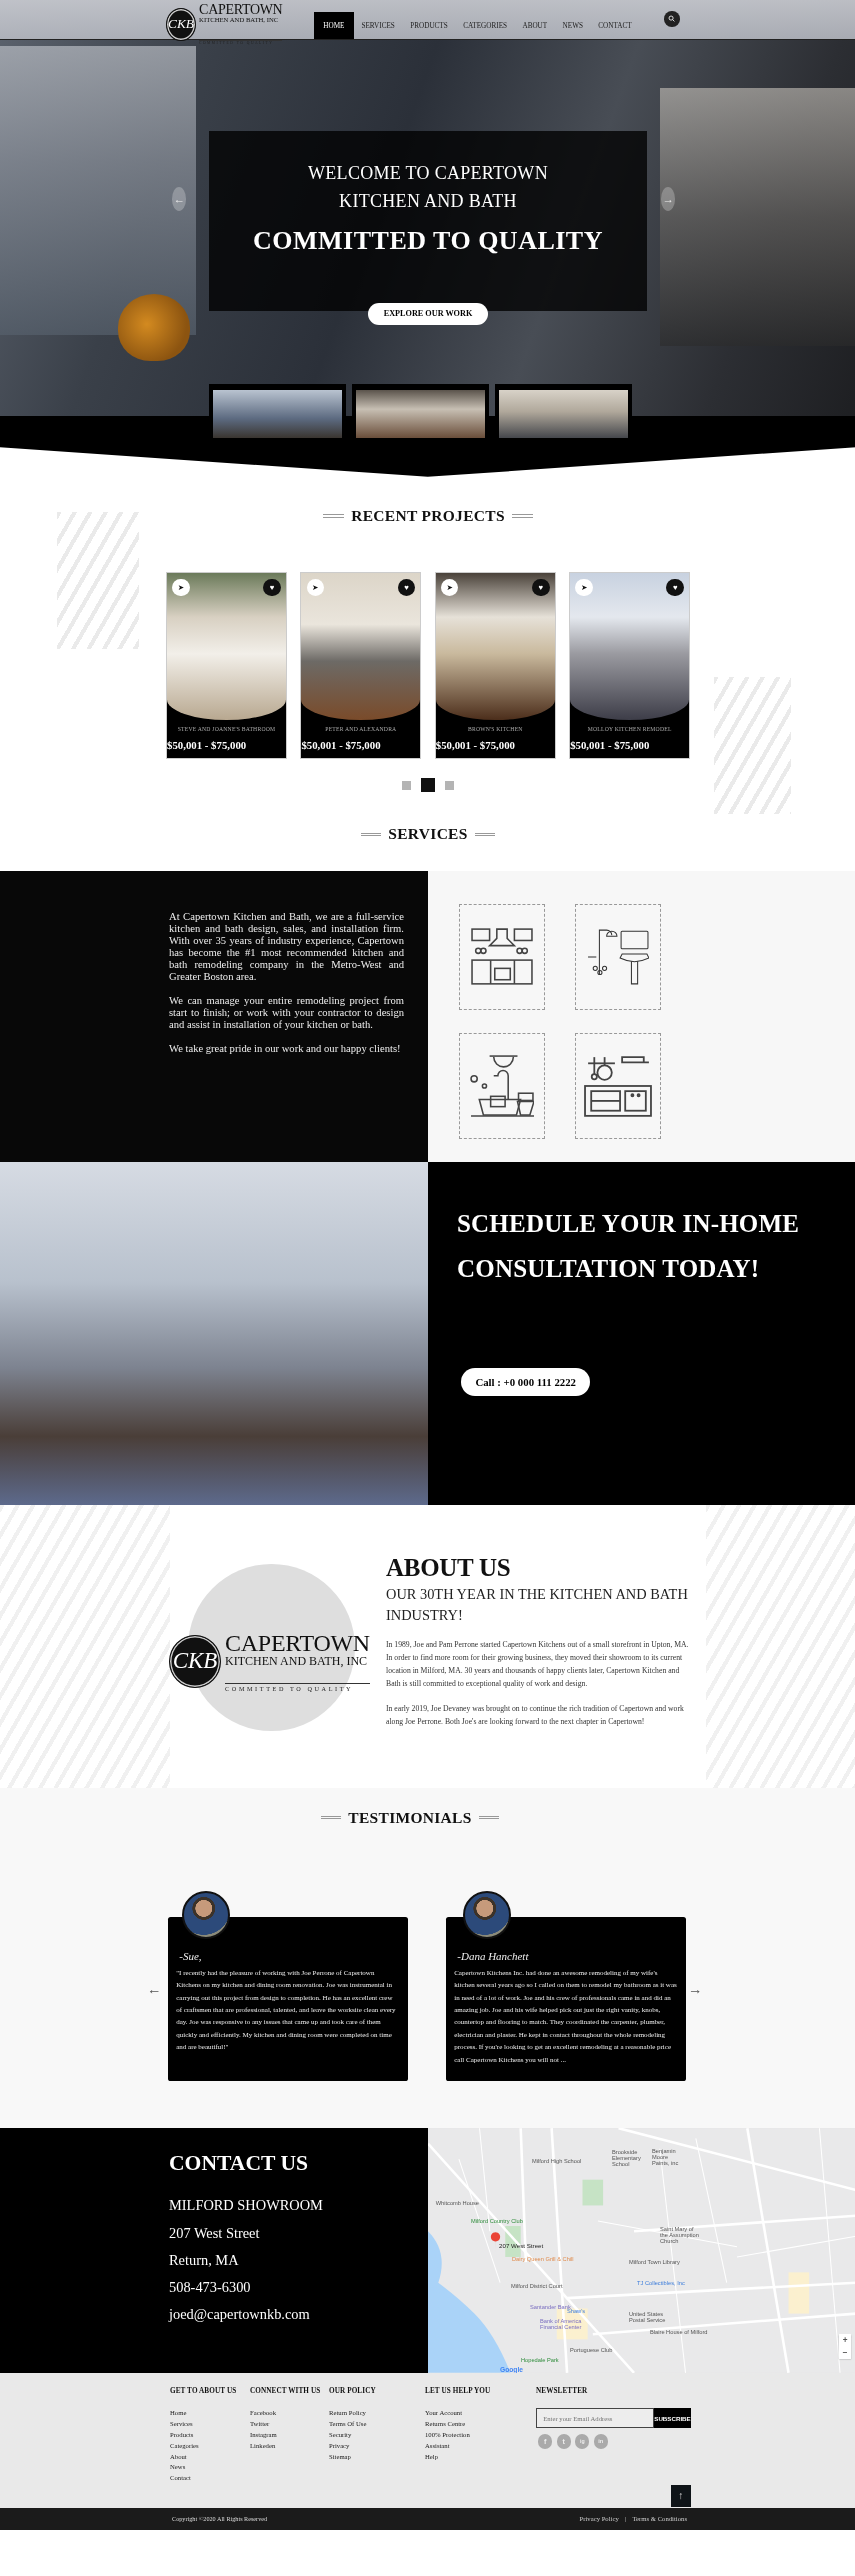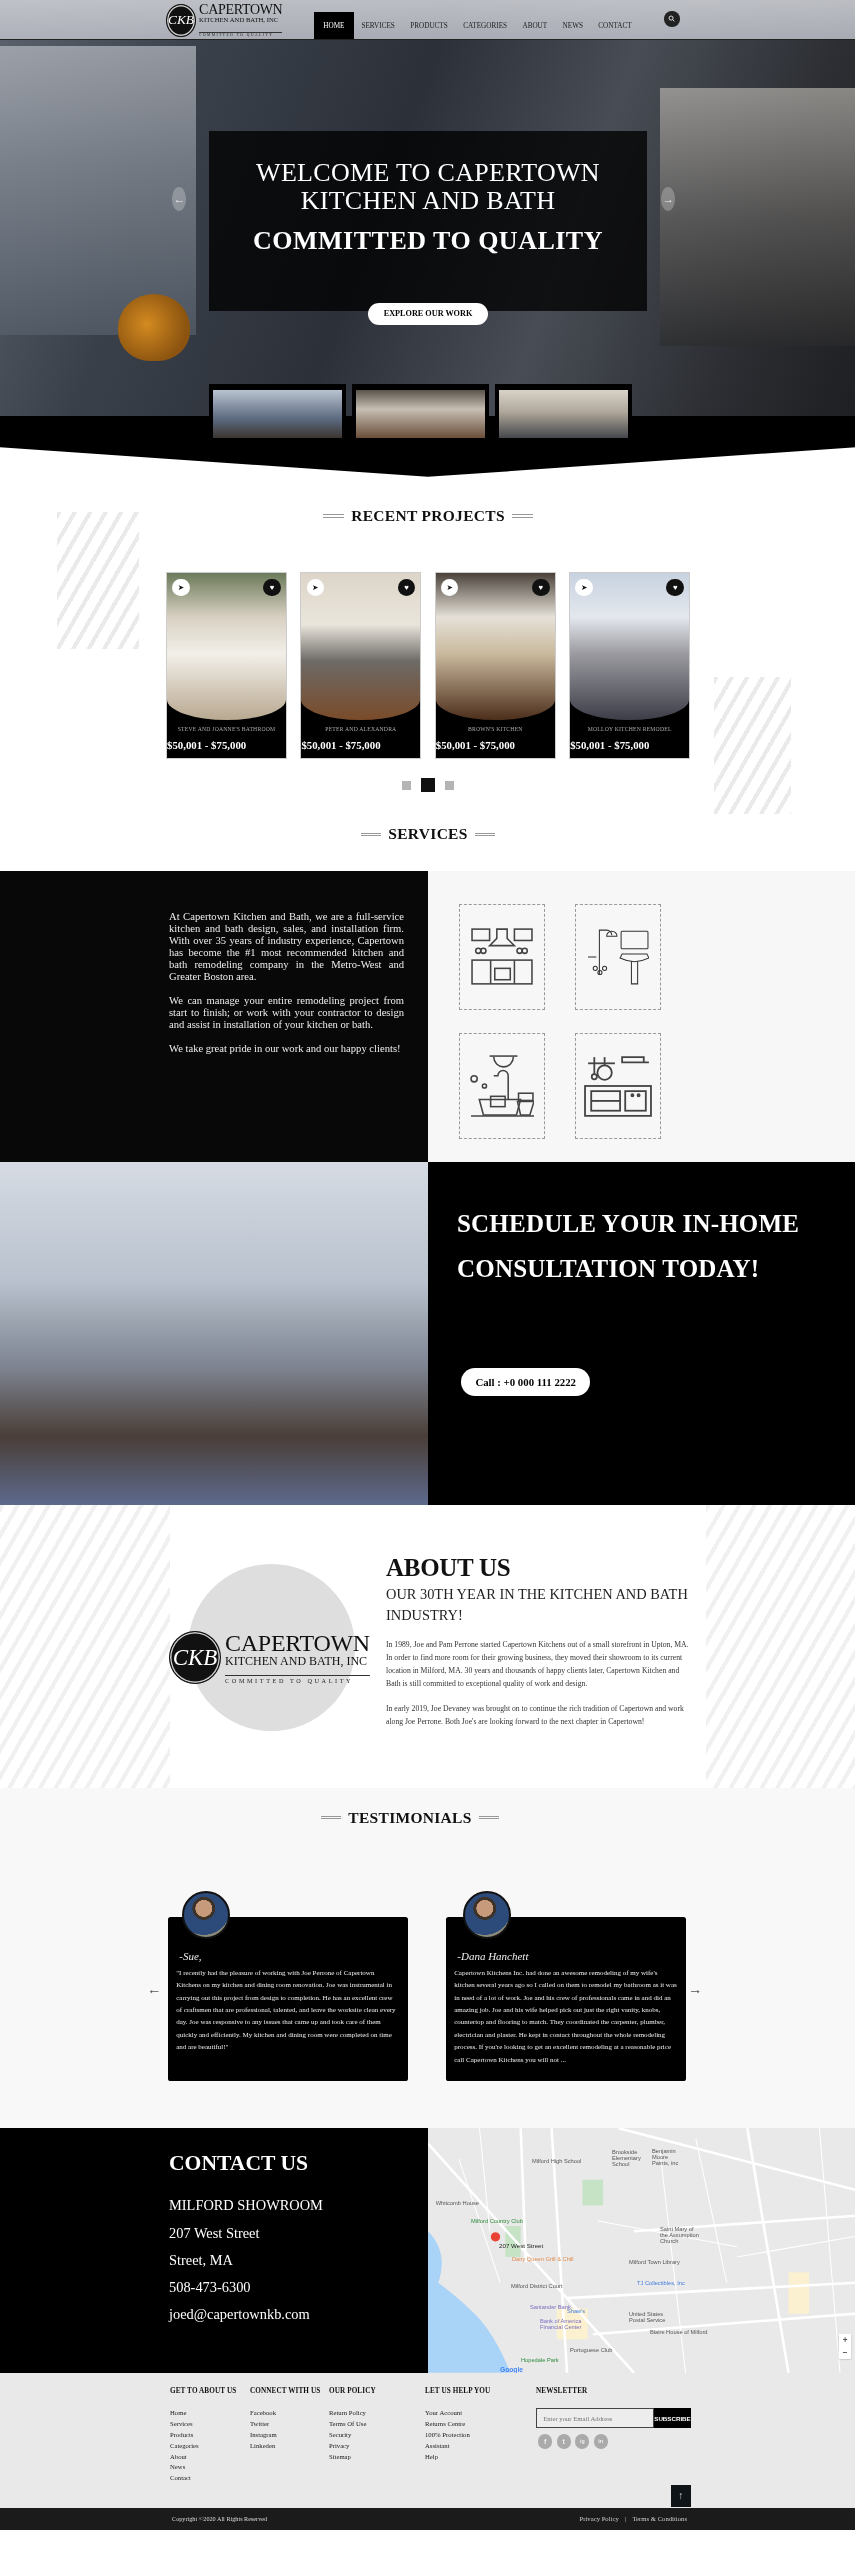--- a/index.html
+++ b/index.html
@@ -5,37 +5,37 @@
 *{box-sizing:border-box;margin:0;padding:0}
 body{width:856px;font-family:"Liberation Serif","DejaVu Serif",serif;background:#fff;color:#111;overflow-x:hidden}
 .wrap{width:856px;position:relative}
 
 
 .header{position:absolute;top:0;left:0;width:856px;height:40px;z-index:10;background:linear-gradient(180deg,rgba(200,202,208,.92),rgba(185,188,196,.88));border-bottom:1.5px solid #222}
 .logo{position:absolute;left:166px;top:3.1px;display:flex;align-items:center;gap:3.1px}
 .logo-mark{width:30px;height:33px;border-radius:50%;border:1.5px solid #111;background:#111;color:#fff;display:flex;align-items:center;justify-content:center;font-size:13.4px;font-style:italic;box-shadow:inset 0 0 0 1.5px #ccc}
 .logo-text{display:flex;flex-direction:column;line-height:1}
 .logo-t1{font-size:14px;letter-spacing:-0.3px;color:#111}
-.logo-t2{font-size:6.7px;color:#111;border-bottom:0.5px solid #333;padding-bottom:8px}
+.logo-t2{font-size:6.7px;color:#111;border-bottom:0.5px solid #333;padding-bottom:16px}
 .logo-t3{font-size:3.6px;letter-spacing:1.5px;color:#222;margin-top:1.5px}
 .nav{position:absolute;left:314px;top:12px;display:flex;height:27px}
 .nav-item{padding:0 7.7px;display:flex;align-items:center;font-size:7.2px;color:#222;text-transform:uppercase;height:27px;cursor:pointer}
 .nav-item.active{background:#000;color:#fff;padding:0 9.3px}
 .search-btn{position:absolute;left:664px;top:11.3px;width:15.5px;height:15.5px;border-radius:50%;background:#222;display:flex;align-items:center;justify-content:center}
 
 
 .hero{position:relative;height:484px;background:#fff}
 .hero-bg{position:absolute;left:0;top:0;width:856px;height:416px;background:linear-gradient(110deg,#5c636e 0%,#3a4049 22%,#2b3039 45%,#484d55 65%,#2c2e33 85%,#1e1f22 100%)}
 .hero-bg::before{content:"";position:absolute;left:0;top:46px;width:196px;height:289px;background:linear-gradient(180deg,#b8bcc3 0%,#8c929c 40%,#56606c 100%);opacity:.7}
 .hero-bg::after{content:"";position:absolute;right:0;top:88px;width:196px;height:258px;background:linear-gradient(180deg,#c9c4bc 0%,#6d6a66 50%,#2b2b2b 100%);opacity:.6}
 .kettle{position:absolute;left:118px;top:294px;width:72px;height:67px;background:radial-gradient(circle at 40% 45%,#d38a20,#8c5410 70%);border-radius:50% 50% 45% 45%}
 .hero-dark{position:absolute;left:0;top:416px;width:856px;height:31px;background:#000}
 .hero-chevron{position:absolute;left:0;top:442px;width:856px;height:41px}
 .hero-box{position:absolute;left:209px;top:131px;width:438px;height:180px;background:rgba(0,0,0,.78);text-align:center;color:#fff}
-.hero-t1{font-size:26px;line-height:28px;margin-top:28px;letter-spacing:0.3px}
+.hero-t1{font-size:18px;line-height:28px;margin-top:28px;letter-spacing:0.3px}
 .hero-t2{font-size:26px;font-weight:bold;margin-top:11.3px;letter-spacing:0.5px}
 .hero-btn{display:inline-block;margin-top:47px;background:#fff;color:#000;border-radius:11.3px;padding:6.2px 15.5px;font-size:8.2px;font-weight:bold}
 .hero-arrow{position:absolute;top:187px;width:14.4px;height:24px;border-radius:50%;background:rgba(255,255,255,.25);color:#eee;display:flex;align-items:center;justify-content:center;font-size:11.3px}
 .thumbs{position:absolute;left:209px;top:384px;display:flex;gap:6.2px}
 .thumb{width:137px;height:58px;background:#000;padding:4.1px 2.1px 2.1px;border:2.1px solid #000}
 .thumb-img{width:100%;height:100%}
 
 
 .sec-title{display:flex;align-items:center;justify-content:center;gap:7.2px;font-weight:bold;font-size:15.5px;letter-spacing:0.3px;color:#111}
 .sec-title .lines{width:20.6px;height:3.1px;border-top:1px solid #999;border-bottom:1px solid #999}
@@ -353,21 +353,21 @@
       <div class="testi-name">-Dana Hanchett</div>
       <div class="testi-q">Capertown Kitchens Inc. had done an awesome remodeling of my wife's kitchen several years ago so I called on them to remodel my bathroom as it was in need of a lot of work. Joe and his crew of professionals came in and did an amazing job. Joe and his wife helped pick out just the right vanity, knobs, countertop and flooring to match. They coordinated the carpenter, plumber, electrician and plaster. He kept in contact throughout the whole remodeling process. If you're looking to get an excellent remodeling at a reasonable price call Capertown Kitchens you will not ...</div>
     </div>
   </section>
 
   <section class="contact">
     <div class="contact-left">
       <div class="contact-h">CONTACT US</div>
       <div class="contact-sub">MILFORD SHOWROOM</div>
       <div class="contact-line">207 West Street</div>
-      <div class="contact-line">Street, MA</div>
+      <div class="contact-line">Return, MA</div>
       <div class="contact-line">508-473-6300</div>
       <div class="contact-line">joed@capertownkb.com</div>
     </div>
     <div class="map">
       <svg width="428" height="245" viewBox="0 0 831 475">
         <rect width="831" height="475" fill="#e9e9ea"></rect>
         <path d="M0 200 Q40 240 20 300 Q60 330 90 360 Q130 400 160 475 L0 475Z" fill="#aad3f8"></path>
         <rect x="150" y="190" width="30" height="60" fill="#c6e3c5"></rect>
         <rect x="300" y="100" width="40" height="50" fill="#c6e3c5"></rect>
         <rect x="250" y="350" width="60" height="60" fill="#fbf0cf"></rect>

